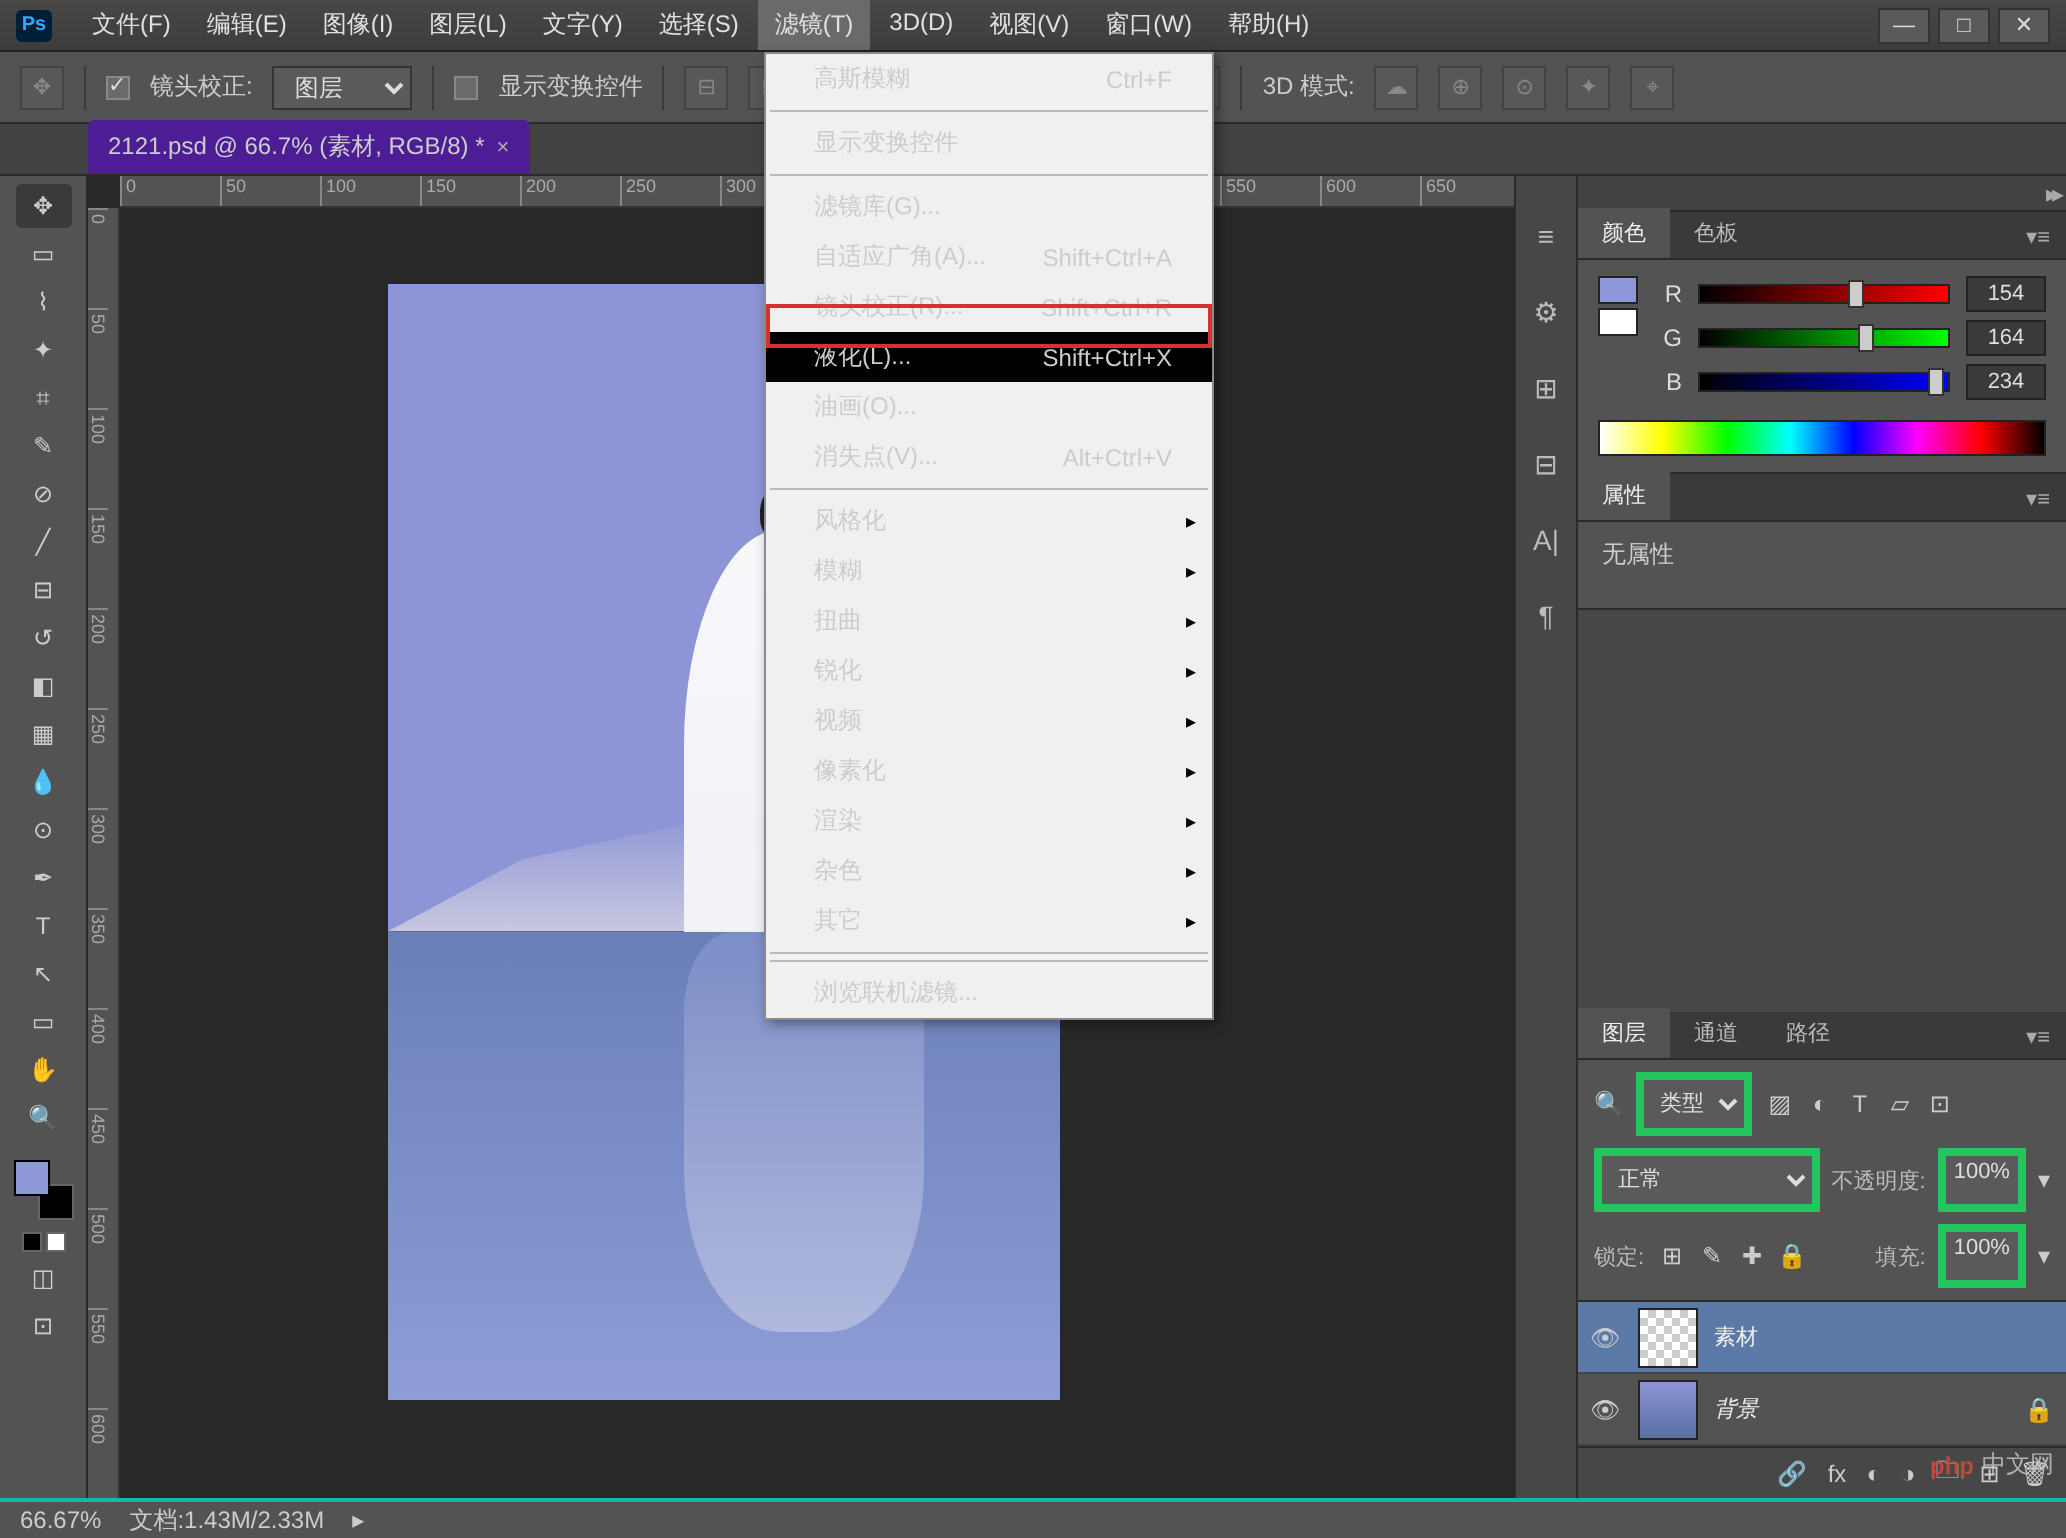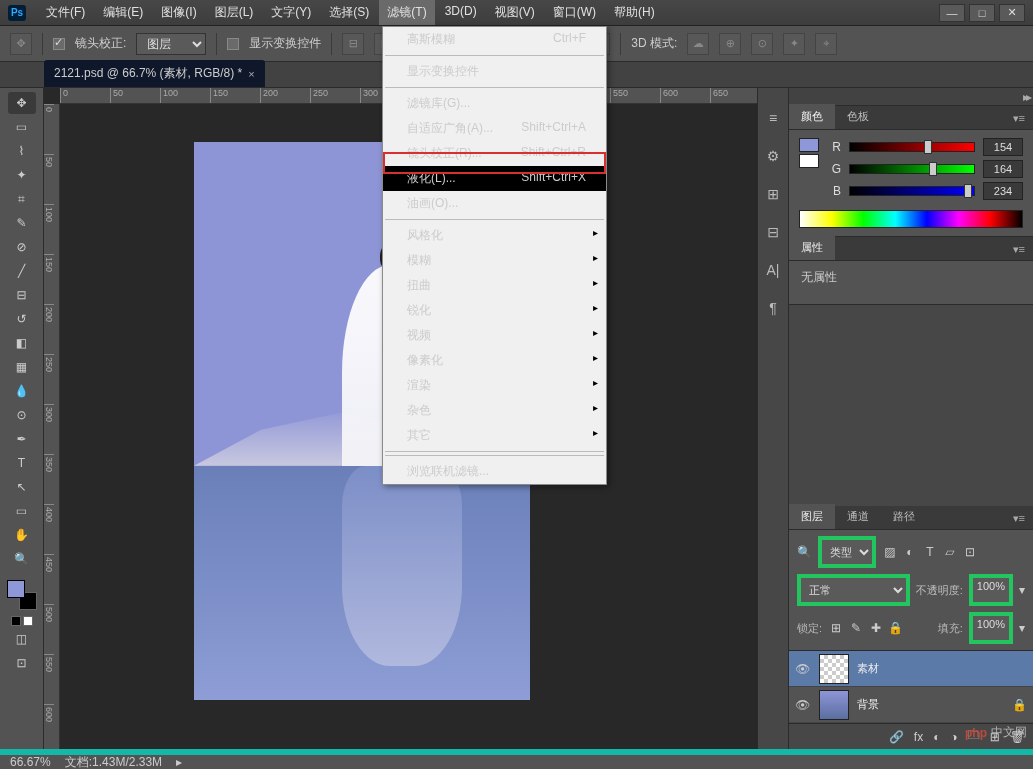--- a/index.html
+++ b/index.html
@@ -11,21 +11,21 @@
 .menubar span.open{background:#6a6a6a}
 .win-ctrl{display:flex;gap:4px;margin-left:auto}
 .win-ctrl div{width:26px;height:18px;background:#5a5a5a;border:1px solid #333;display:flex;align-items:center;justify-content:center;font-size:11px;color:#ddd}
 .optbar{height:36px;background:#535353;border-bottom:1px solid #2b2b2b;display:flex;align-items:center;padding:0 10px;gap:10px}
 .optbar .check{width:12px;height:12px;border:1px solid #888;display:inline-block;background:#6a6a6a;position:relative}
 .optbar .check.on::after{content:"✓";position:absolute;top:-3px;left:0;font-size:11px;color:#ddd}
 .optbar select{background:#5a5a5a;border:1px solid #333;color:#ddd;padding:2px 18px 2px 6px;height:22px}
 .optbar .ico{width:22px;height:22px;border:1px solid #444;background:#585858;display:flex;align-items:center;justify-content:center;font-size:11px;color:#888}
 .sep{width:1px;height:22px;background:#3a3a3a}
 .tabrow{height:26px;background:#424242;border-bottom:1px solid #2a2a2a;display:flex;align-items:flex-end;padding-left:44px}
-.doctab{background:#0f172a;padding:5px 10px;border-top-left-radius:3px;border-top-right-radius:3px;display:flex;align-items:center;gap:6px;font-size:11px;color:#ddd}
+.doctab{background:#4c1d95;padding:5px 10px;border-top-left-radius:3px;border-top-right-radius:3px;display:flex;align-items:center;gap:6px;font-size:11px;color:#ddd}
 .doctab .x{color:#aaa;font-size:11px}
 .main{position:absolute;top:88px;left:0;right:0;bottom:20px;display:flex}
 .toolcol{width:44px;background:#535353;border-right:1px solid #2b2b2b;display:flex;flex-direction:column;align-items:center;padding-top:4px;gap:2px}
 .tool{width:28px;height:22px;display:flex;align-items:center;justify-content:center;color:#ccc;position:relative}
 .tool.sel{background:#3a3a3a;border-radius:3px}
 .swatch{width:30px;height:30px;position:relative;margin-top:8px}
 .swatch .fg{width:18px;height:18px;background:#8e98d8;border:1px solid #000;position:absolute;top:0;left:0;z-index:2}
 .swatch .bg{width:18px;height:18px;background:#000;border:1px solid #666;position:absolute;bottom:0;right:0}
 .swatch2{display:flex;gap:2px;margin-top:4px}
 .swatch2 div{width:10px;height:10px;border:1px solid #666}
@@ -72,23 +72,23 @@
 .row .lbl2{color:#bbb;font-size:11px}
 .layerlist{max-height:120px;overflow:auto}
 .layer{display:flex;align-items:center;height:36px;border-bottom:1px solid #444;padding:0 6px;gap:8px}
 .layer.sel{background:#5b7aa8}
 .eye{width:16px;color:#ccc}
 .thumb-sm{width:30px;height:30px;background:#fff;border:1px solid #222;display:flex;align-items:center;justify-content:center;font-size:8px;color:#888}
 .thumb-sm.checker{background:repeating-conic-gradient(#ccc 0 25%,#fff 0 50%) 0 0/8px 8px}
 .layer .nm{color:#eee;font-size:11px}
 .pn-foot{height:26px;background:#474747;border-top:1px solid #2b2b2b;display:flex;align-items:center;justify-content:flex-end;gap:10px;padding:0 8px;color:#aaa}
 .pn-foot span{font-size:12px}
-.status{position:absolute;bottom:0;left:0;right:0;height:20px;background:#535353;border-top:6px solid #14b8a6;display:flex;align-items:center;padding:0 10px;gap:14px;font-size:11px;color:#ccc}
+.status{position:absolute;bottom:0;left:0;right:0;height:20px;background:#535353;border-top:2px solid #14b8a6;display:flex;align-items:center;padding:0 10px;gap:14px;font-size:11px;color:#ccc}
 .menu-drop{position:absolute;top:26px;left:382px;width:225px;background:#f0f0f0;border:1px solid #8a8a8a;box-shadow:2px 2px 6px rgba(0,0,0,.4);z-index:100}
-.menu-drop .mi{display:flex;justify-content:space-between;align-items:flex-start;padding:4px 20px 4px 24px;color:#000;font-size:12px;position:relative}
+.menu-drop .mi{display:flex;justify-content:space-between;align-items:center;padding:4px 20px 4px 24px;color:#000;font-size:12px;position:relative}
 .menu-drop .mi.sel{background:#000000;color:#fff}
 .menu-drop .mi.sub::after{content:"▸";position:absolute;right:8px;font-size:10px}
 .menu-drop hr{border:none;border-top:1px solid #bbb;margin:3px 2px}
 .hl{position:absolute;border:2px solid #d83030;pointer-events:none;z-index:101}
 .watermark{position:absolute;bottom:28px;right:6px;font-size:13px;color:#aaa;display:flex;align-items:center;gap:4px;opacity:.8;z-index:50}
 .watermark b{color:#d84a3a}
 </style>
 </head>
 <body>
 
@@ -327,21 +327,21 @@
       </div>
       <div class="layerlist">
         <div class="layer sel">
           <span class="eye">👁</span>
           <div class="thumb-sm checker"></div>
           <span class="nm">素材</span>
         </div>
         <div class="layer">
           <span class="eye">👁</span>
           <div class="thumb-sm" style="background:linear-gradient(#8e95d6,#5a6fa0)"></div>
-          <span class="nm" style="">背景</span>
+          <span class="nm" style="font-style:italic">背景</span>
           <span style="margin-left:auto">🔒</span>
         </div>
       </div>
       <div class="pn-foot">
         <span>🔗</span>
         <span>fx</span>
         <span>◐</span>
         <span>◑</span>
         <span>🗀</span>
         <span>⊞</span>
@@ -378,20 +378,24 @@
       <span>镜头校正(R)...</span>
       <span>Shift+Ctrl+R</span>
     </div>
   <div class="mi sel">
       <span>液化(L)...</span>
       <span>Shift+Ctrl+X</span>
     </div>
   <div class="mi">
       <span>油画(O)...</span>
     </div>
+  <div class="mi">
+      <span>消失点(V)...</span>
+      <span>Alt+Ctrl+V</span>
+    </div>
   <hr>
   <div class="mi sub">
       <span>风格化</span>
     </div>
   <div class="mi sub">
       <span>模糊</span>
     </div>
   <div class="mi sub">
       <span>扭曲</span>
     </div>

